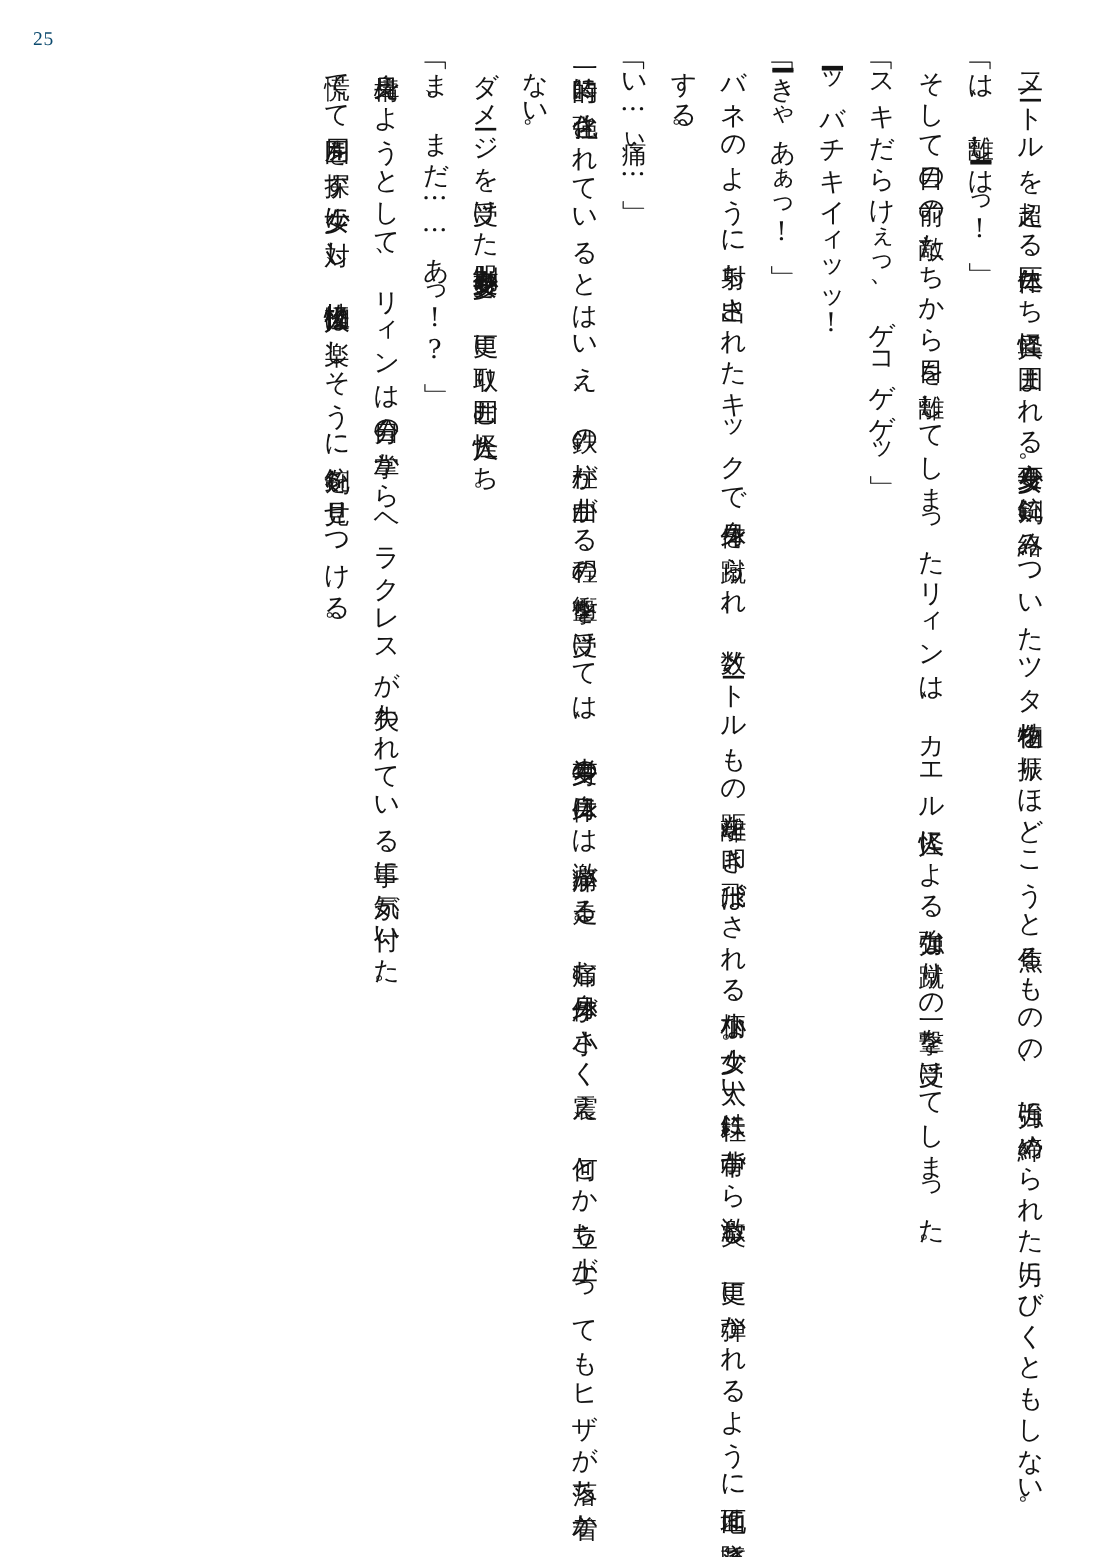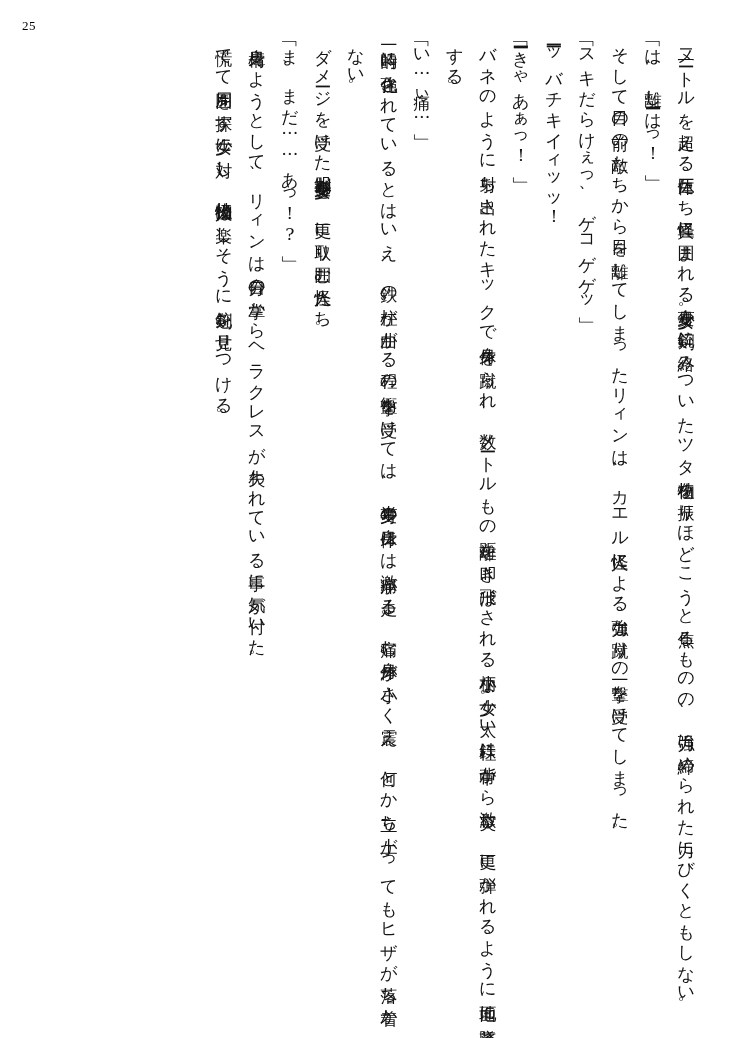--- a/index.html
+++ b/index.html
@@ -17,21 +17,21 @@
     height: 1038px;
     background: #ffffff;
     overflow: hidden;
   }
   
   #page-number {
     position: absolute;
     top: 18px;
     left: 22px;
     font-size: 13px;
-    color: #000000;
+    color: #0c4a6e;
     letter-spacing: 0.5px;
     font-family: "Liberation Serif", serif;
   }
   
   #text-block {
     position: absolute;
     top: 36px;
     right: 34px;
     left: 56px;
     bottom: 20px;

